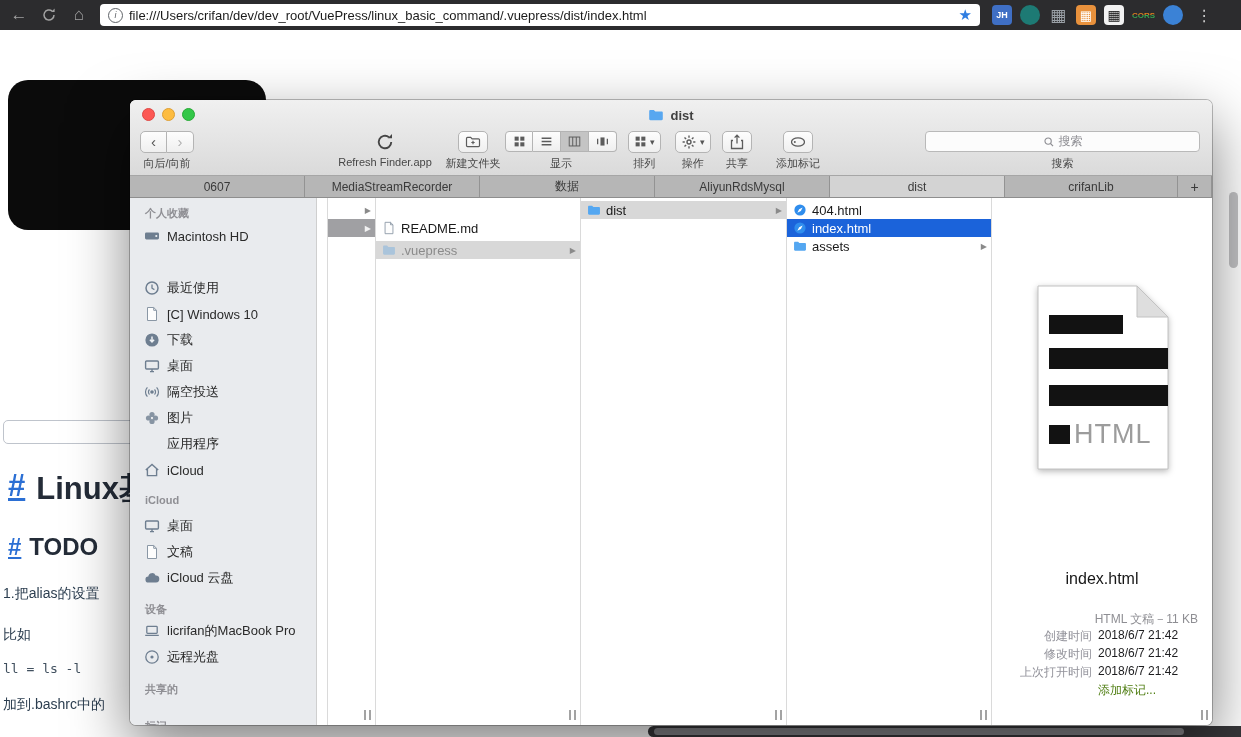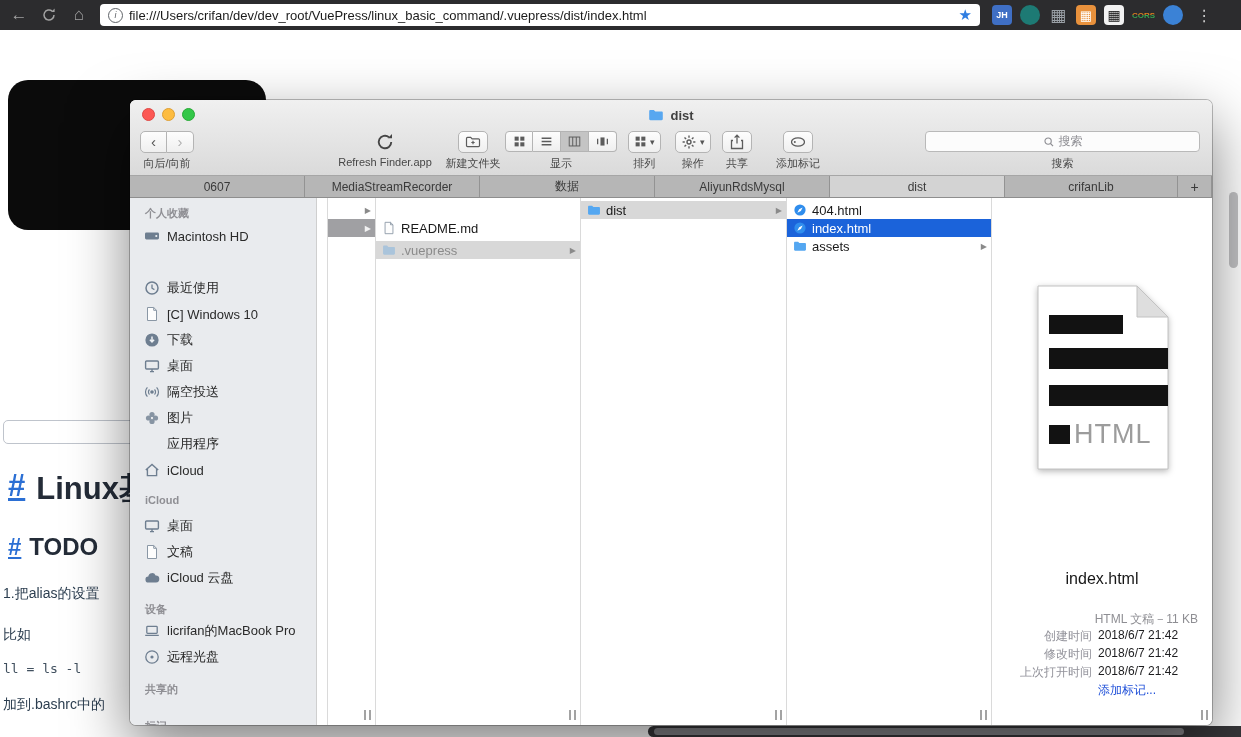--- a/index.html
+++ b/index.html
@@ -95,21 +95,21 @@
   .rh{position:absolute;bottom:5px;width:8px;height:10px;background:linear-gradient(90deg,#a3a3a3 0 2px,transparent 2px 5px,#a3a3a3 5px 7px,transparent 7px);}
 
   .f-prev{position:absolute;left:674px;top:0;right:0;bottom:0;}
   .html-icon{position:absolute;left:45px;top:87px;filter:drop-shadow(0 2px 3px rgba(0,0,0,.28));}
   .pv-name{position:absolute;top:372px;left:0;width:100%;text-align:center;font-size:16px;color:#161616;}
   .pv-kind{position:absolute;top:413px;left:0;right:14px;text-align:right;font-size:12px;color:#8e8e93;}
   .pv-meta{position:absolute;top:430px;left:0;right:0;}
   .mrow{display:flex;height:18px;font-size:12px;}
   .ml{width:100px;text-align:right;color:#92929a;flex:none;}
   .mv{margin-left:6px;color:#1d1d1f;}
-  .pv-add{position:absolute;top:484px;left:106px;font-size:12px;color:#1d4ed8;}
+  .pv-add{position:absolute;top:484px;left:106px;font-size:12px;color:#4d7c0f;}
 </style>
 </head>
 <body>
 
 <svg width="0" height="0" style="position:absolute">
 <defs>
 <symbol id="s-folder" viewBox="0 0 16 16">
         <path d="M1.2 4.2c0-.7.5-1.2 1.2-1.2h3.4l1.5 1.5h6.3c.7 0 1.2.5 1.2 1.2v6.4c0 .7-.5 1.2-1.2 1.2H2.4c-.7 0-1.2-.5-1.2-1.2z"></path>
       </symbol>
 <symbol id="s-doc" viewBox="0 0 16 16">

